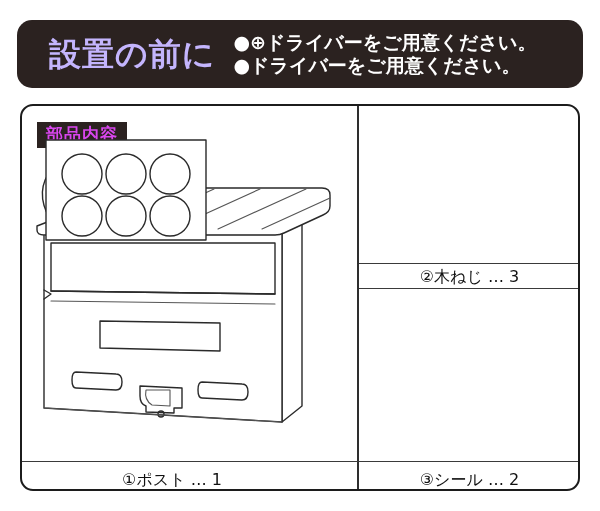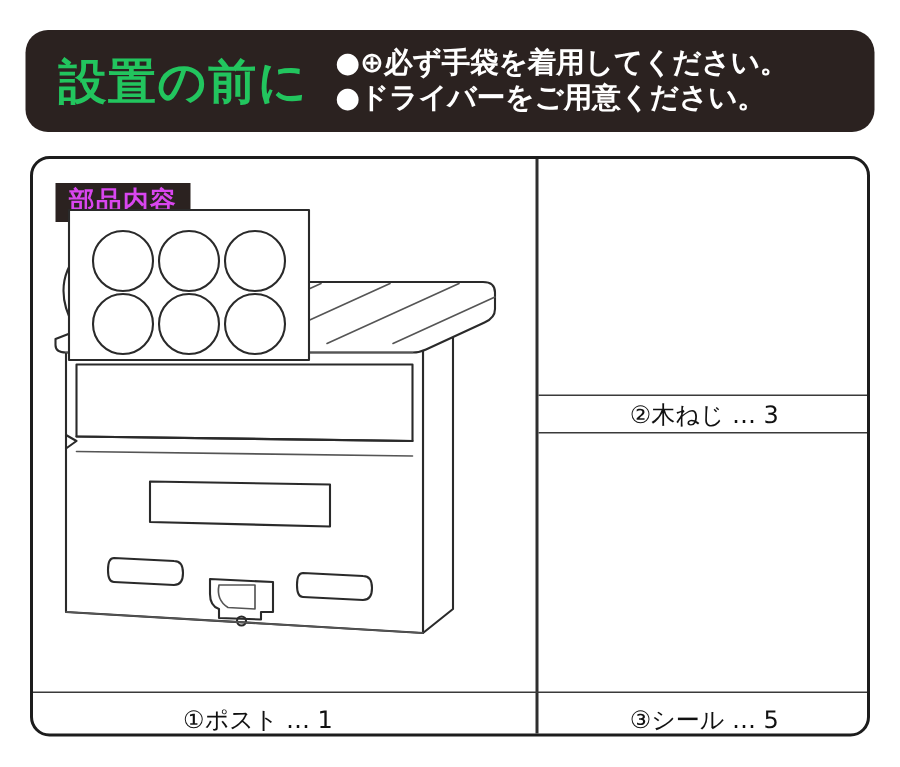--- a/index.html
+++ b/index.html
@@ -22,25 +22,25 @@
     top: 20px;
     width: 566px;
     height: 68px;
     background: #2b2220;
     border-radius: 15px;
     box-sizing: border-box;
     display: flex;
     align-items: center;
   }
   #header-title {
-    color: #22c55e;
+    color: #c4b5fd;
     font-size: 32px;
     font-weight: bold;
     letter-spacing: 1px;
-    margin-left: 22px;
+    margin-left: 32px;
     white-space: nowrap;
     line-height: 1;
   }
   #header-notes {
     margin-left: 18px;
     display: flex;
     flex-direction: column;
     justify-content: center;
   }
   .header-note {
@@ -129,21 +129,21 @@
   .ln { fill: none; stroke: #2a2a2a; stroke-width: 1.4; stroke-linejoin: round; stroke-linecap: round; }
   .ln-thin { fill: none; stroke: #555555; stroke-width: 1.1; stroke-linejoin: round; stroke-linecap: round; }
   .fillw { fill: #ffffff; }
 </style>
 </head>
 <body>
 
 <div id="header-banner">
   <div id="header-title">設置の前に</div>
   <div id="header-notes">
-    <div class="header-note">●⊕必ず手袋を着用してください。</div>
+    <div class="header-note">●⊕ドライバーをご用意ください。</div>
     <div class="header-note">●ドライバーをご用意ください。</div>
   </div>
 </div>
 
 <div id="parts-frame">
 
   <div id="parts-badge">部品内容</div>
 
   <div class="v-divider" style="left:335px;"></div>
 
@@ -222,15 +222,15 @@
       <rect class="ln fillw" x="4" y="12" width="160" height="100"></rect>
       <circle class="ln" cx="40" cy="46" r="20"></circle>
       <circle class="ln" cx="84" cy="46" r="20"></circle>
       <circle class="ln" cx="128" cy="46" r="20"></circle>
       <circle class="ln" cx="40" cy="88" r="20"></circle>
       <circle class="ln" cx="84" cy="88" r="20"></circle>
       <circle class="ln" cx="128" cy="88" r="20"></circle>
     </svg>
   </div>
 
-  <div class="caption" style="left:337px; top:366px; width:221px;">③シール … 5</div>
+  <div class="caption" style="left:337px; top:366px; width:221px;">③シール … 2</div>
 
 </div>
 
 </body></html>

